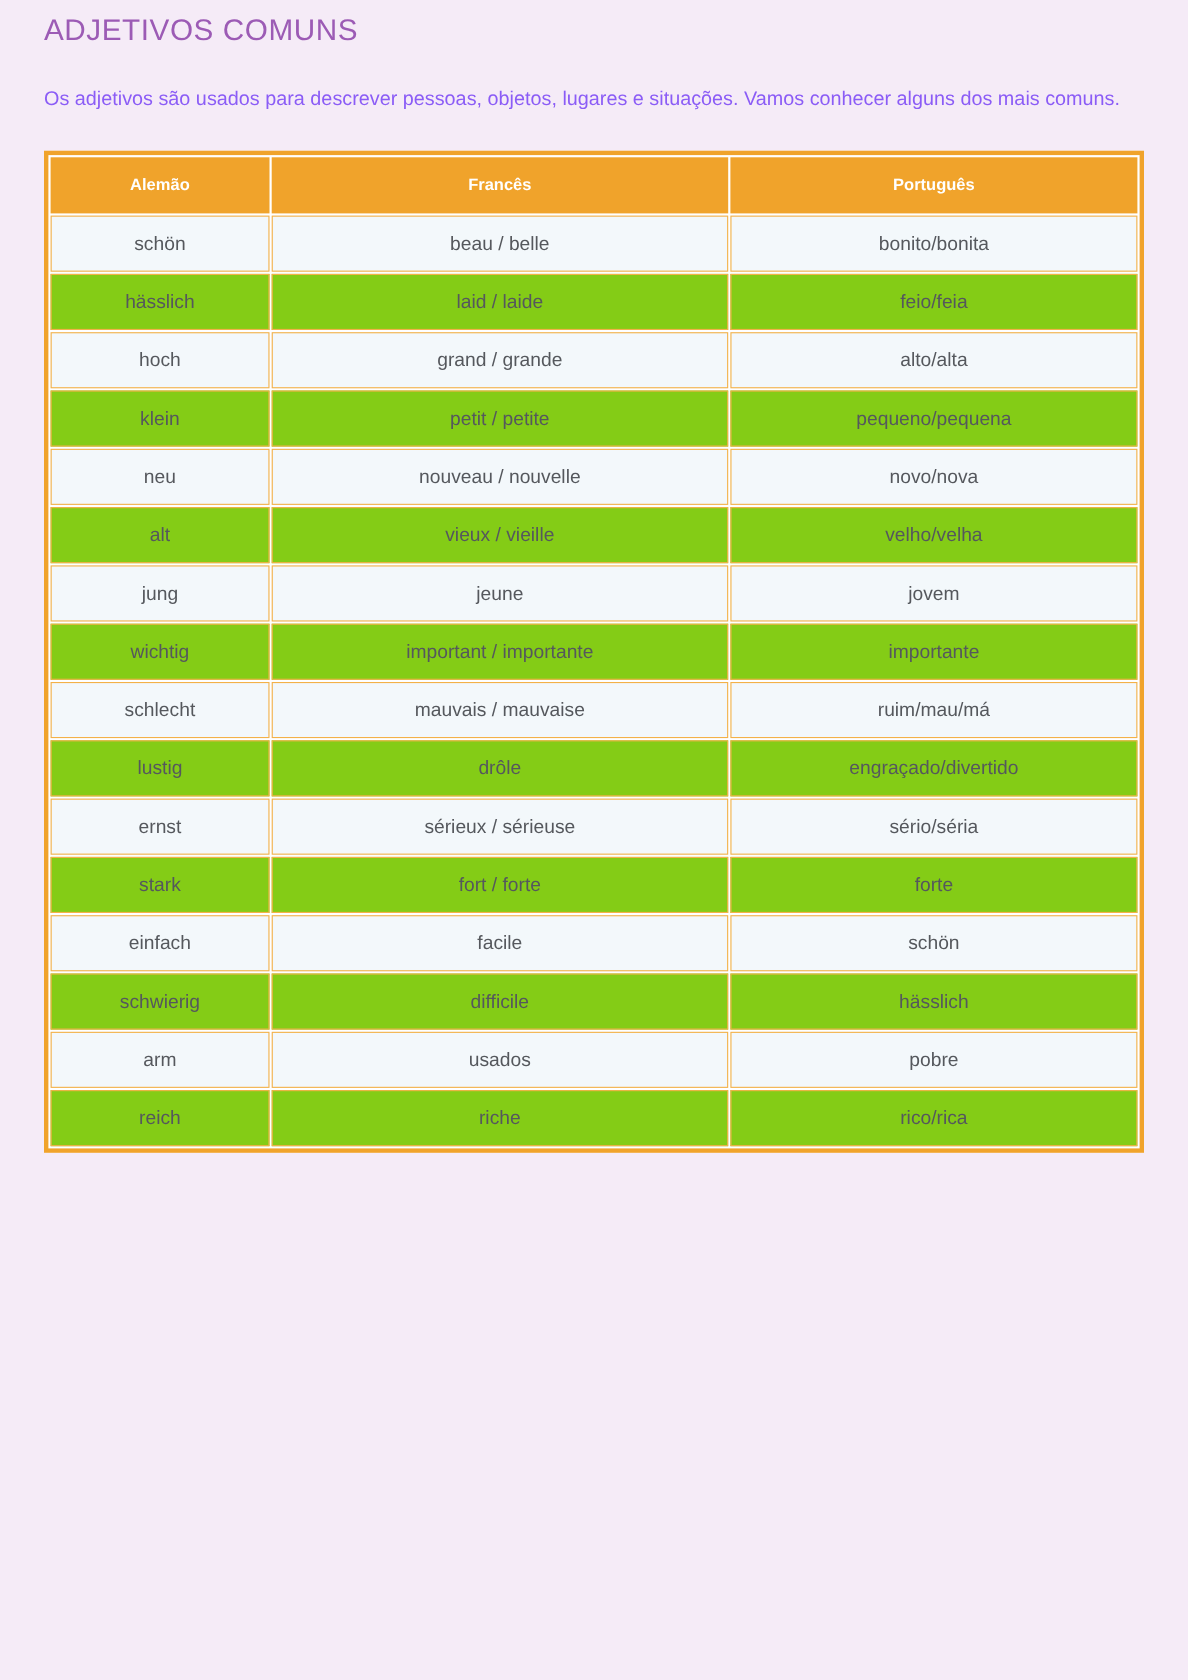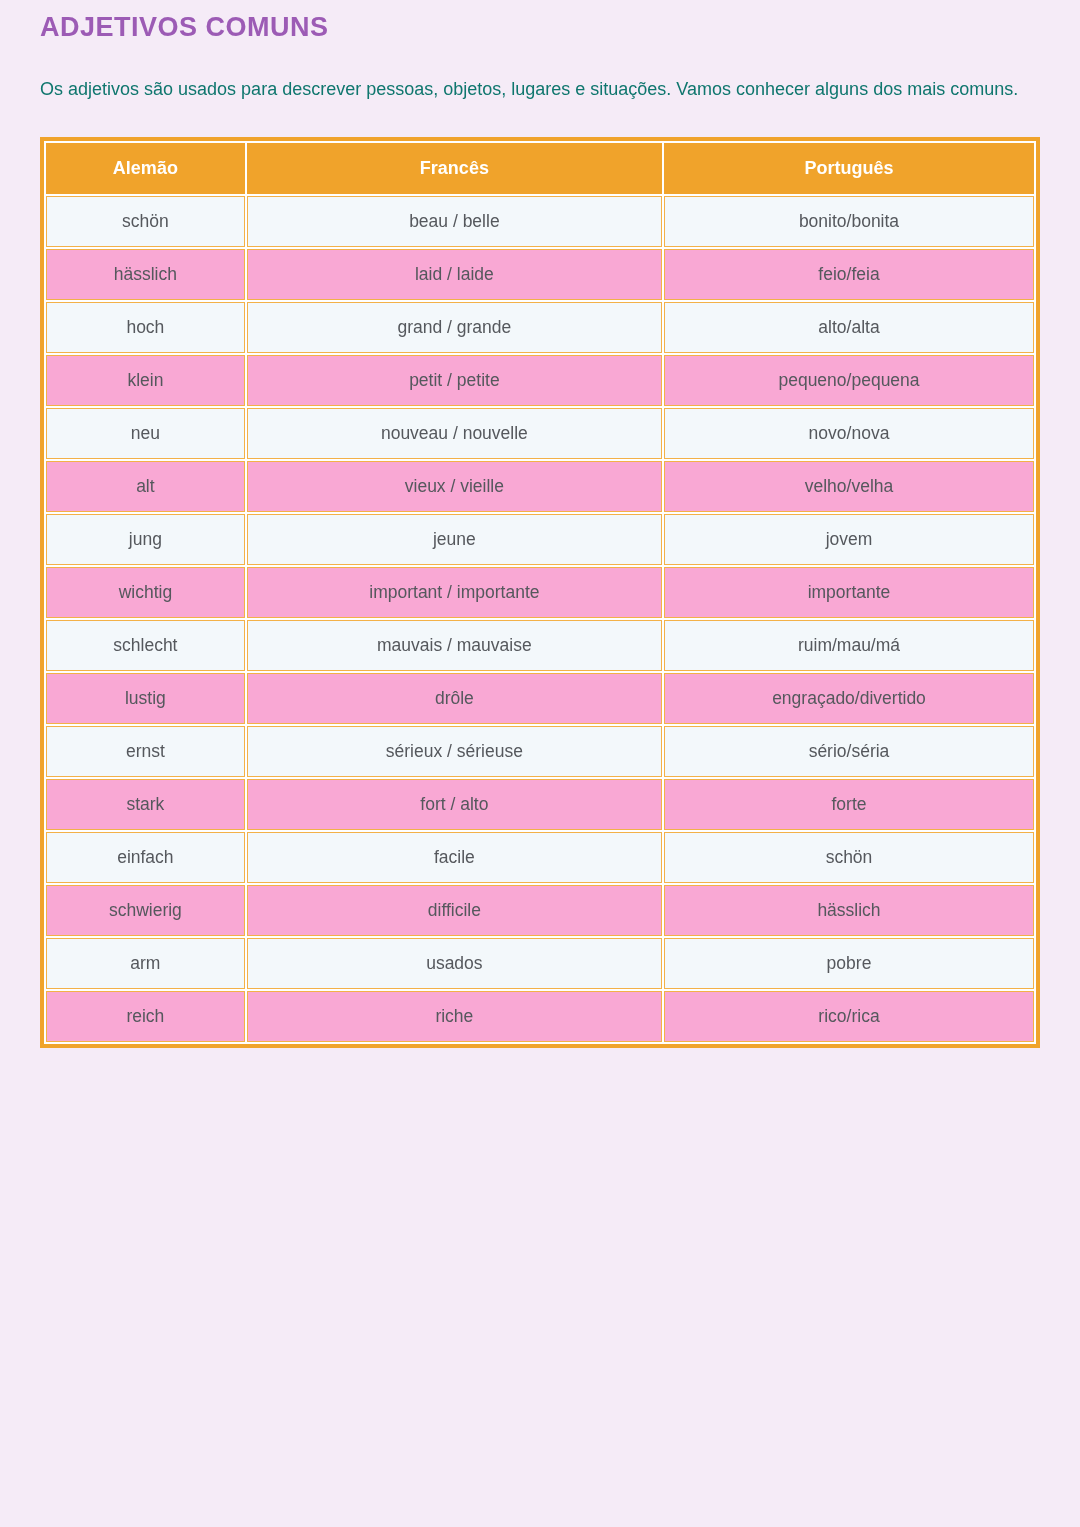--- a/index.html
+++ b/index.html
@@ -11,61 +11,61 @@
   }
   .page {
     width: 1080px;
     height: 1527px;
     background: #f5ebf7;
     padding: 10px 40px 0 40px;
     overflow: hidden;
   }
   .page-title {
     font-size: 27px;
-    font-weight: bold;
+    font-weight: normal;
     color: #9c5bb5;
     letter-spacing: 0.5px;
     margin-top: 2px;
   }
   .intro {
     margin-top: 24px;
     font-size: 18px;
     line-height: 44px;
-    color: #0f766e;
+    color: #8b5cf6;
     max-width: 1000px;
   }
   table.vocab {
     margin-top: 26px;
     width: 1000px;
     border-collapse: separate;
     border-spacing: 2px;
     background: #ffffff;
     border: 4px solid #f0a32b;
     table-layout: fixed;
   }
   col.c-german { width: 20.2%; }
   col.c-french { width: 42.2%; }
   col.c-portuguese { width: 37.6%; }
   table.vocab th {
     background: #f0a32b;
     color: #ffffff;
-    font-size: 18px;
+    font-size: 15px;
     font-weight: bold;
     height: 51px;
     text-align: center;
     vertical-align: middle;
   }
   table.vocab td {
     height: 51px;
     text-align: center;
     vertical-align: middle;
     font-size: 17.5px;
     color: #55585d;
     border: 1px solid #f3b148;
-    background: #f9a8d4;
+    background: #84cc16;
   }
   table.vocab tbody tr:nth-child(odd) td {
     background: #f3f8fb;
   }
 </style>
 </head>
 <body>
 
 <div class="page">
 
@@ -138,21 +138,21 @@
           <td>drôle</td>
           <td>engraçado/divertido</td>
         </tr>
         <tr>
           <td>ernst</td>
           <td>sérieux / sérieuse</td>
           <td>sério/séria</td>
         </tr>
         <tr>
           <td>stark</td>
-          <td>fort / alto</td>
+          <td>fort / forte</td>
           <td>forte</td>
         </tr>
         <tr>
           <td>einfach</td>
           <td>facile</td>
           <td>schön</td>
         </tr>
         <tr>
           <td>schwierig</td>
           <td>difficile</td>

